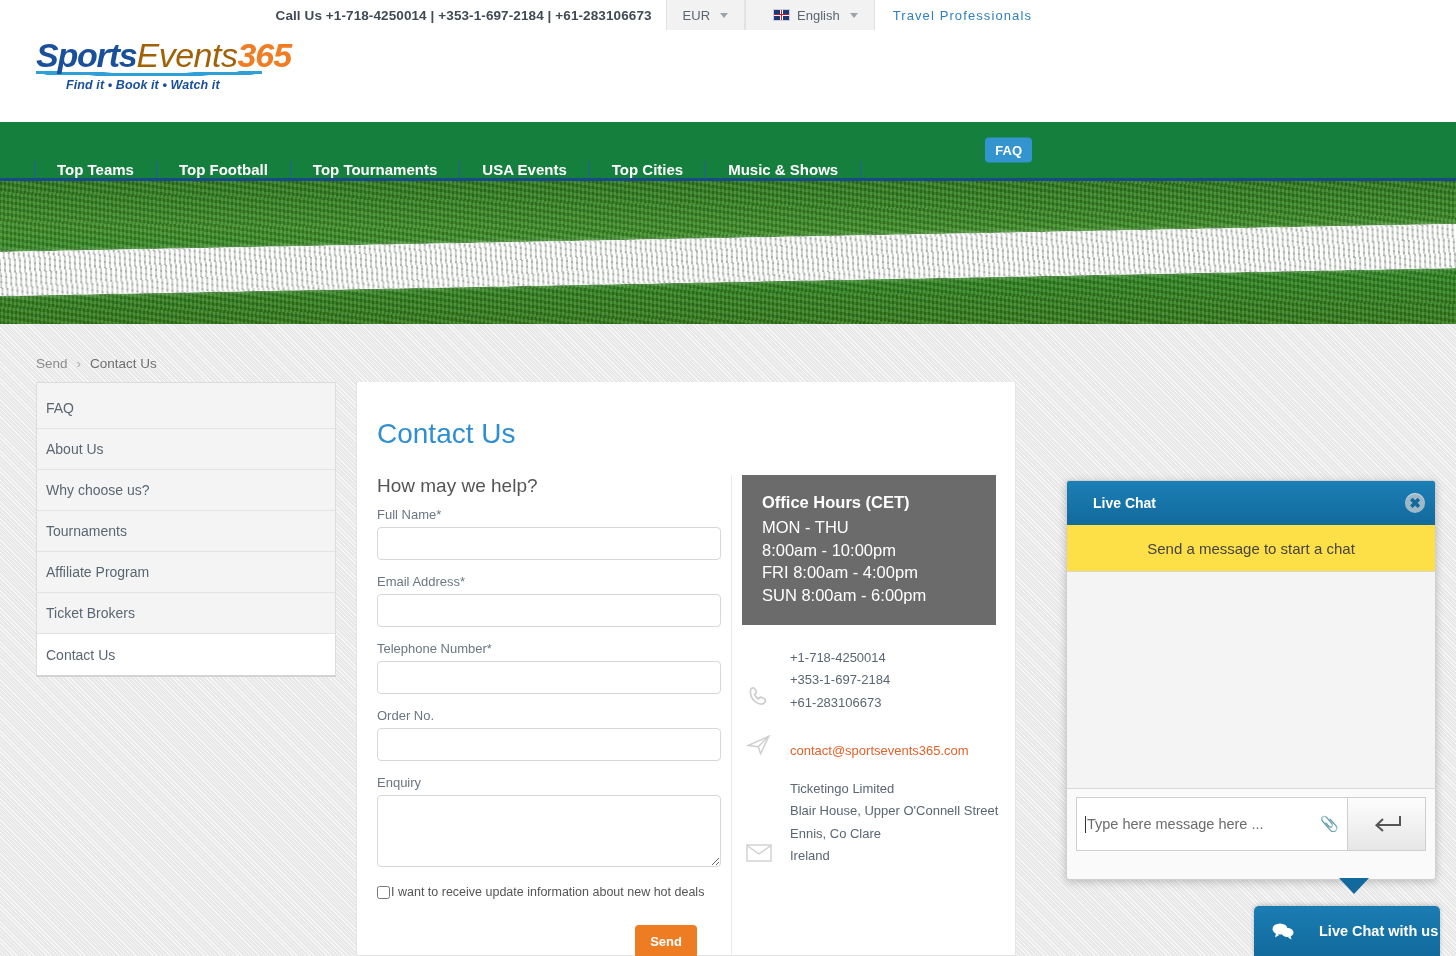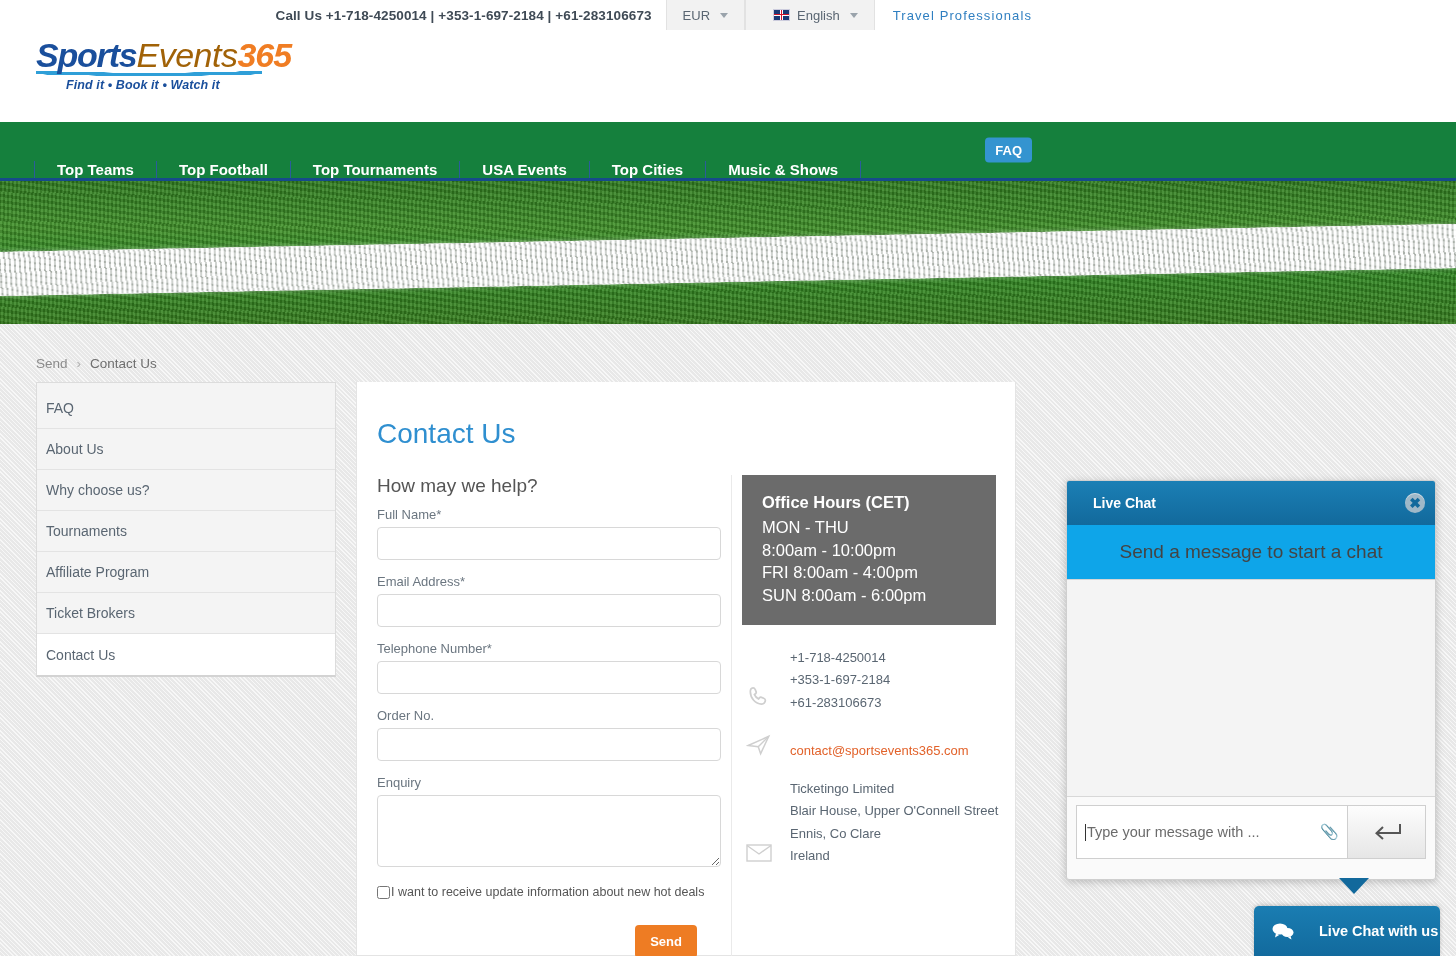--- a/index.html
+++ b/index.html
@@ -177,22 +177,22 @@
     border-radius:2px 2px 0 0; display:flex; align-items:center; padding:0 26px;
     color:#fff; font-size:14px; font-weight:bold; position:relative;
   }
   .chat-close{
     position:absolute; right:10px; top:50%; transform:translateY(-50%);
     width:20px;height:20px;border-radius:50%;background:#9fb8c8;color:#12699c;
     display:flex;align-items:center;justify-content:center;font-size:14px;font-weight:bold;
     cursor:pointer; box-shadow:inset 0 1px 0 rgba(255,255,255,.5);
   }
   .chat-notice{
-    height:55px; background:#0ea5e9; border-bottom:1px solid #d6d6d6;
-    display:flex;align-items:center;justify-content:center; font-size:19px; color:#444;
+    height:47px; background:#fde047; border-bottom:1px solid #d6d6d6;
+    display:flex;align-items:center;justify-content:center; font-size:15px; color:#444;
   }
   .chat-log{ height:216px; background:#f4f4f4; }
   .chat-input-wrap{
     display:flex; padding:8px 9px; border-top:1px solid #d8d8d8; background:#fafafa;
   }
   .chat-input{
     flex:1; height:54px; border:1px solid #cfcfcf; background:#fff;
     display:flex; align-items:center; padding:0 8px; position:relative;
   }
   .chat-input .ph{ font-size:14.5px; color:#6b6b6b; }
@@ -372,21 +372,21 @@
 <div class="chat">
   <div class="chat-head">
     <span>Live Chat</span>
     <span class="chat-close">✖</span>
   </div>
   <div class="chat-notice">Send a message to start a chat</div>
   <div class="chat-log"></div>
   <div class="chat-input-wrap">
     <div class="chat-input">
       <span class="chat-caret"></span>
-      <span class="ph">Type your message with ...</span>
+      <span class="ph">Type here message here ...</span>
       <span class="clip">📎</span>
     </div>
     <div class="chat-send">
       <svg width="34" height="22" viewBox="0 0 34 22" fill="none" stroke="#555" stroke-width="2">
         <path d="M30 3v9H7"></path>
         <path d="M13 6 6.5 12.2 13 18"></path>
       </svg>
     </div>
   </div>
   <div class="chat-tail"></div>

